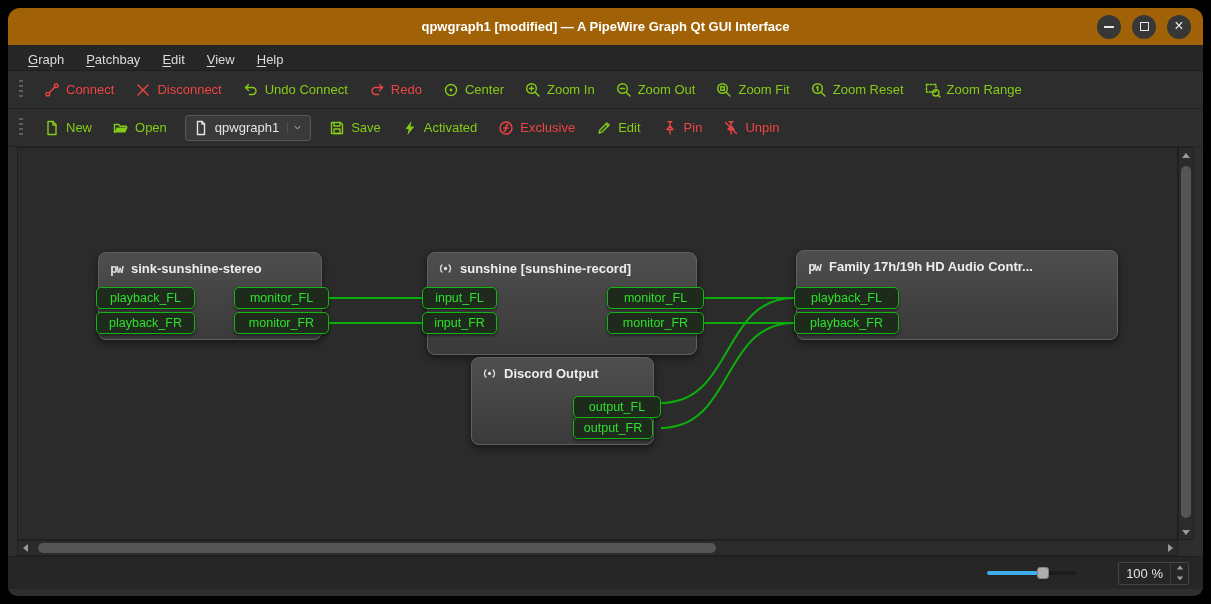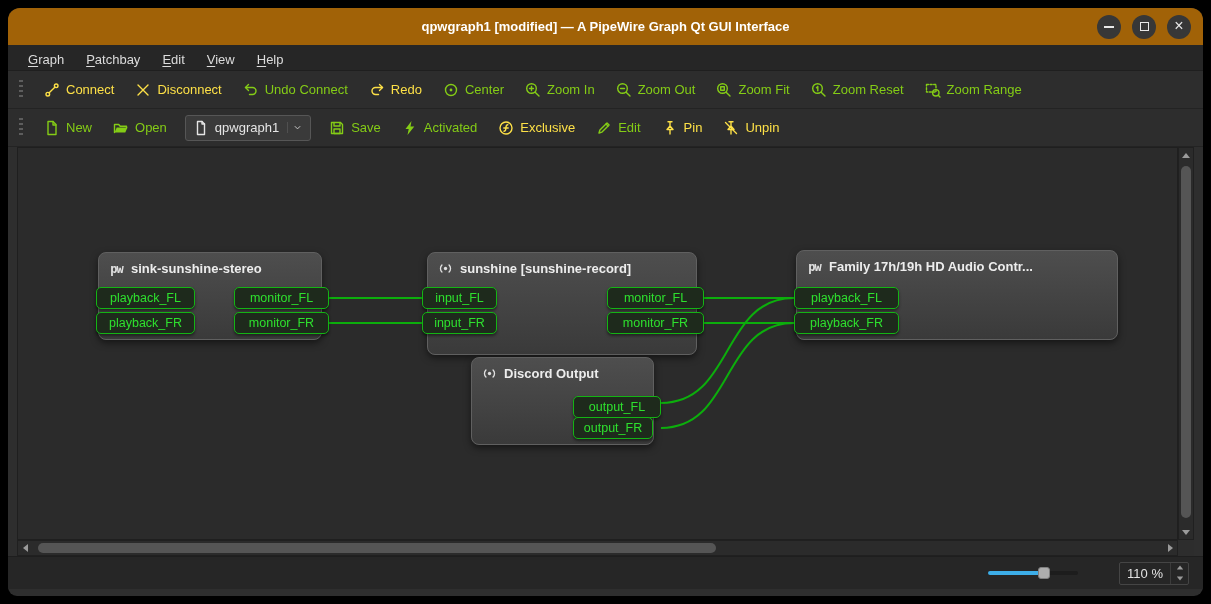--- a/index.html
+++ b/index.html
@@ -28,21 +28,21 @@
   .menu-item { color:#dcdcdc; font-size:13px; padding:3px 10px; border-radius:3px; cursor:default; }
   .menu-item u { text-decoration:underline; text-underline-offset:2px; }
 
   
   .toolbar { height:38px; background:#2d2d2d; display:flex; align-items:center;
     padding:0 8px; gap:3px; flex:0 0 auto; border-bottom:1px solid #232323; }
   .tb-handle { width:4px; height:20px; margin:0 9px 0 3px;
     background:repeating-linear-gradient(to bottom,#5d5d5d 0 2px,transparent 2px 5px); }
   .tb-btn { display:flex; align-items:center; gap:6px; padding:5px 9px;
     border-radius:3px; color:#84cc16; font-size:13px; cursor:default; white-space:nowrap; }
-  .tb-btn.disabled { color:#fde047; }
+  .tb-btn.disabled { color:#ef4444; }
   .tb-combo { display:flex; align-items:center; gap:6px; background:#3a3a3a;
     border:1px solid #565656; border-radius:3px; padding:3px 7px; margin:0 6px;
     color:#e5e5e5; font-size:13px; height:26px; cursor:default; }
   .tb-combo .combo-arrow { width:11px; height:11px; opacity:.85; margin-left:2px;
     border-left:1px solid #555; padding-left:4px; width:16px; }
 
   .icon { display:inline-flex; width:16px; height:16px; align-items:center; justify-content:center; flex:0 0 auto; }
   .icon svg { width:100%; height:100%; stroke:currentColor; fill:none;
     stroke-width:1.4; stroke-linecap:round; stroke-linejoin:round; }
   .pw-glyph { font-family:"DejaVu Sans Mono",monospace; font-weight:bold;
@@ -407,21 +407,21 @@
     <div class="sb-spacer"></div>
     <span class="sb-icon"></span>
     <div class="slider">
       <div class="slider-track">
         <div class="slider-fill" style="width: 62%;"></div>
       </div>
       <div class="slider-handle" style="left: calc(62% - 6px);"></div>
     </div>
     <span class="sb-icon"></span>
     <div class="spinbox">
-      <span class="spin-value">110 %</span>
+      <span class="spin-value">100 %</span>
       <div class="spin-arrows">
         <div class="spin-btn">
             <i class="tri tri-up small"></i>
           </div>
         <div class="spin-btn">
             <i class="tri tri-down small"></i>
           </div>
       </div>
     </div>
   </div>

